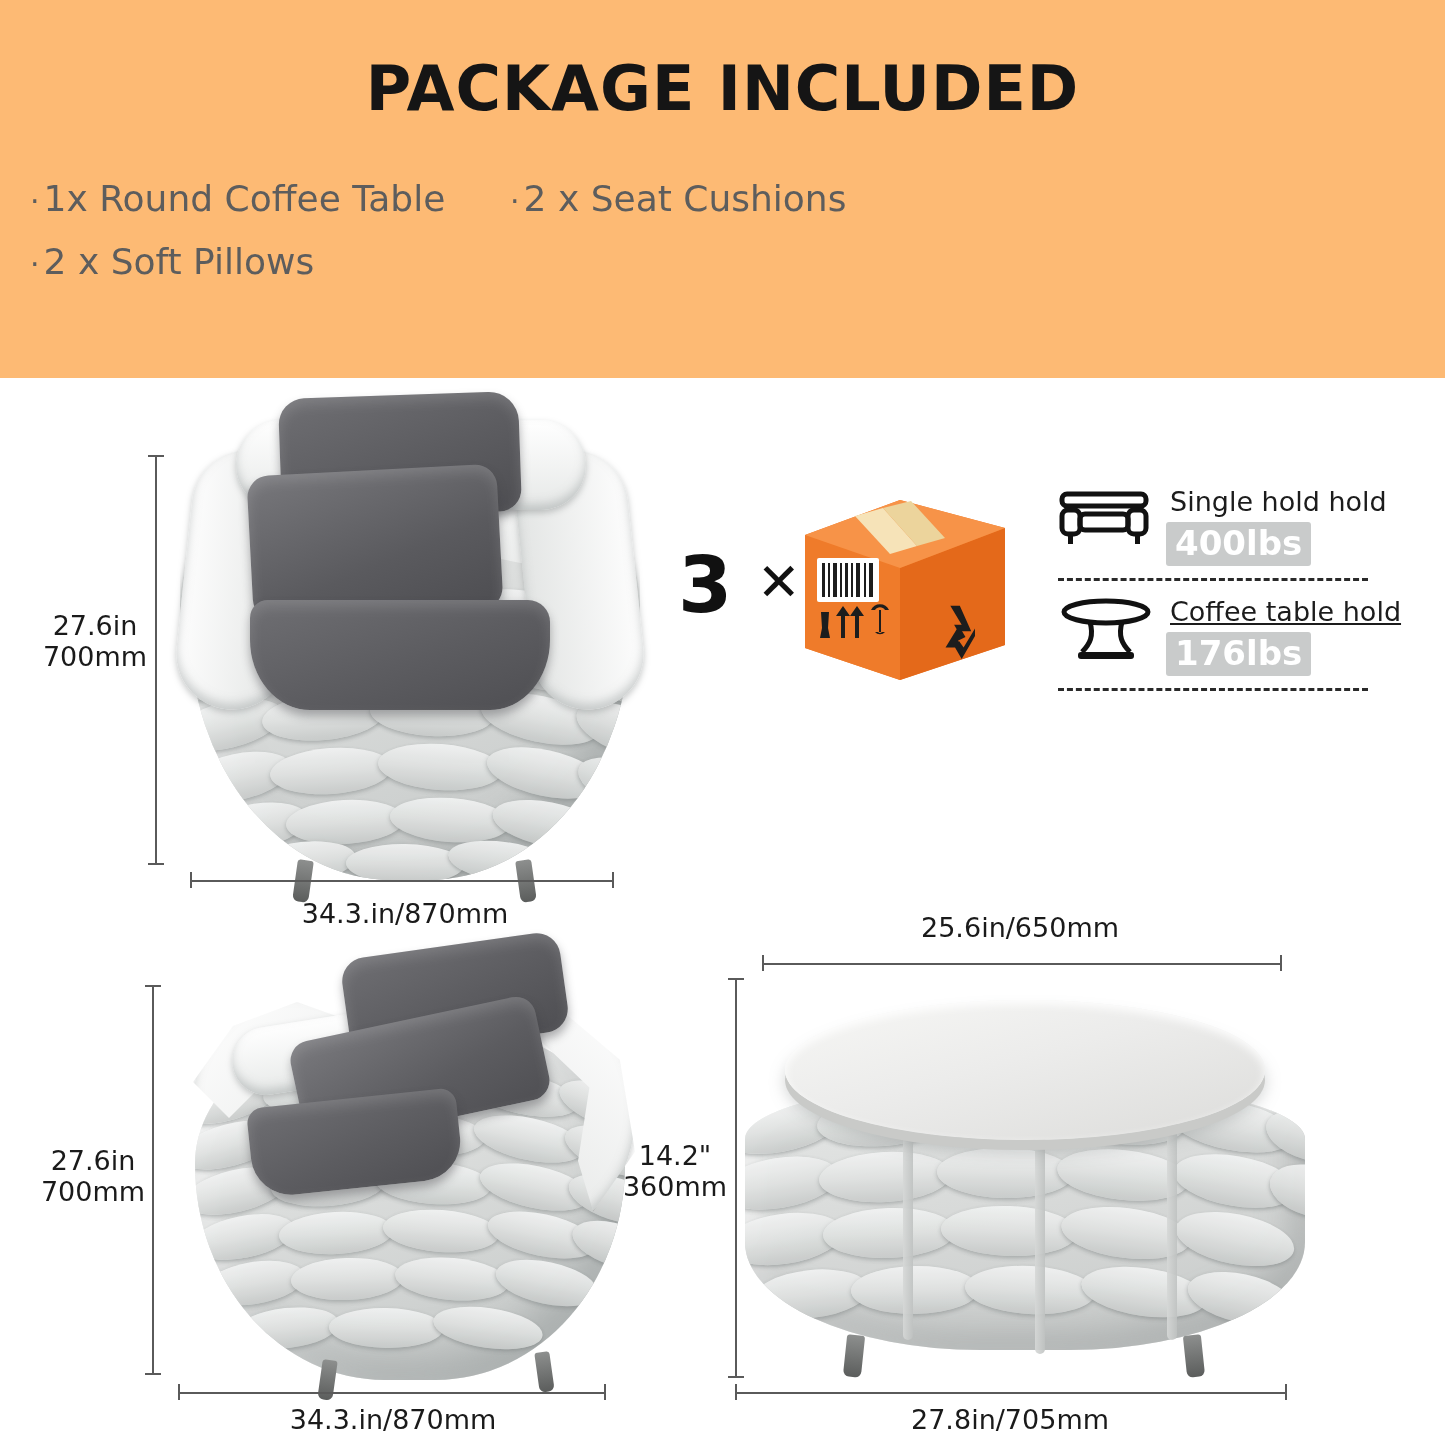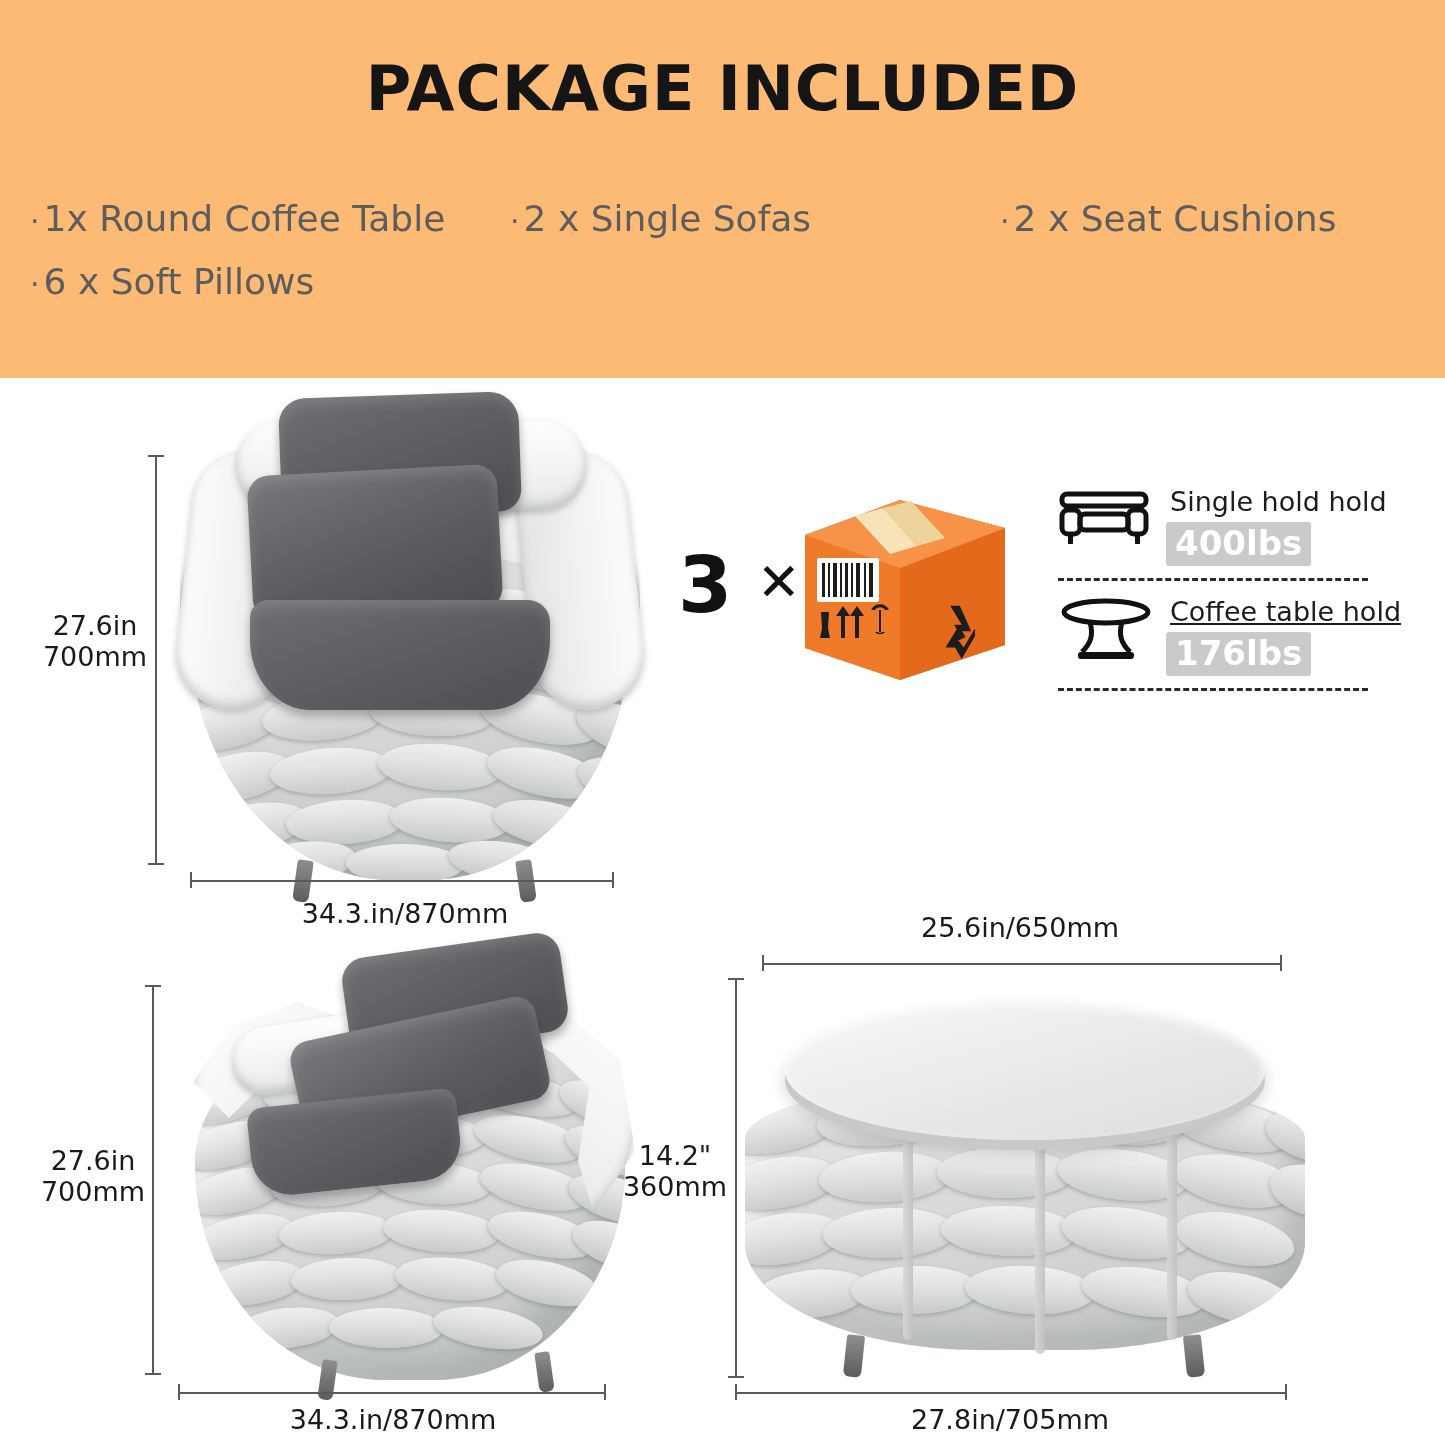--- a/index.html
+++ b/index.html
@@ -36,21 +36,20 @@
   .pkg-list {
     position: absolute;
     left: 30px;
     top: 178px;
     width: 1390px;
   }
   .pkg-row {
     display: flex;
     width: 100%;
     margin-bottom: 22px;
-    margin-top: 20px;
   }
   .pkg-item {
     font-size: 36px;
     color: #5d5d5d;
     white-space: nowrap;
   }
   .pkg-item .dot {
     font-size: 30px;
     vertical-align: middle;
     margin-right: 4px;
@@ -173,30 +172,27 @@
 <body>
 
 <div class="header">
   <div class="header-title">PACKAGE INCLUDED</div>
 
   <div class="pkg-list">
     <div class="pkg-row">
       <div class="pkg-item col-a">
         <span class="dot">·</span><span>1x Round Coffee Table</span>
       </div>
-      <div class="pkg-item col-b">
-        <span class="dot">·</span><span>2 x Single Sofas</span>
-      </div>
       <div class="pkg-item col-c">
         <span class="dot">·</span><span>2 x Seat Cushions</span>
       </div>
     </div>
     <div class="pkg-row">
       <div class="pkg-item col-b">
-        <span class="dot">·</span><span>6 x Soft Pillows</span>
+        <span class="dot">·</span><span>2 x Soft Pillows</span>
       </div>
       <div class="pkg-item col-c"></div>
     </div>
   </div>
 </div>
 
 <div class="fig" style="left:150px; top:390px; width:520px; height:540px;">
 
   <div class="basket" style="left:40px; top:60px; width:440px; height:430px;">
     <div class="weave">

